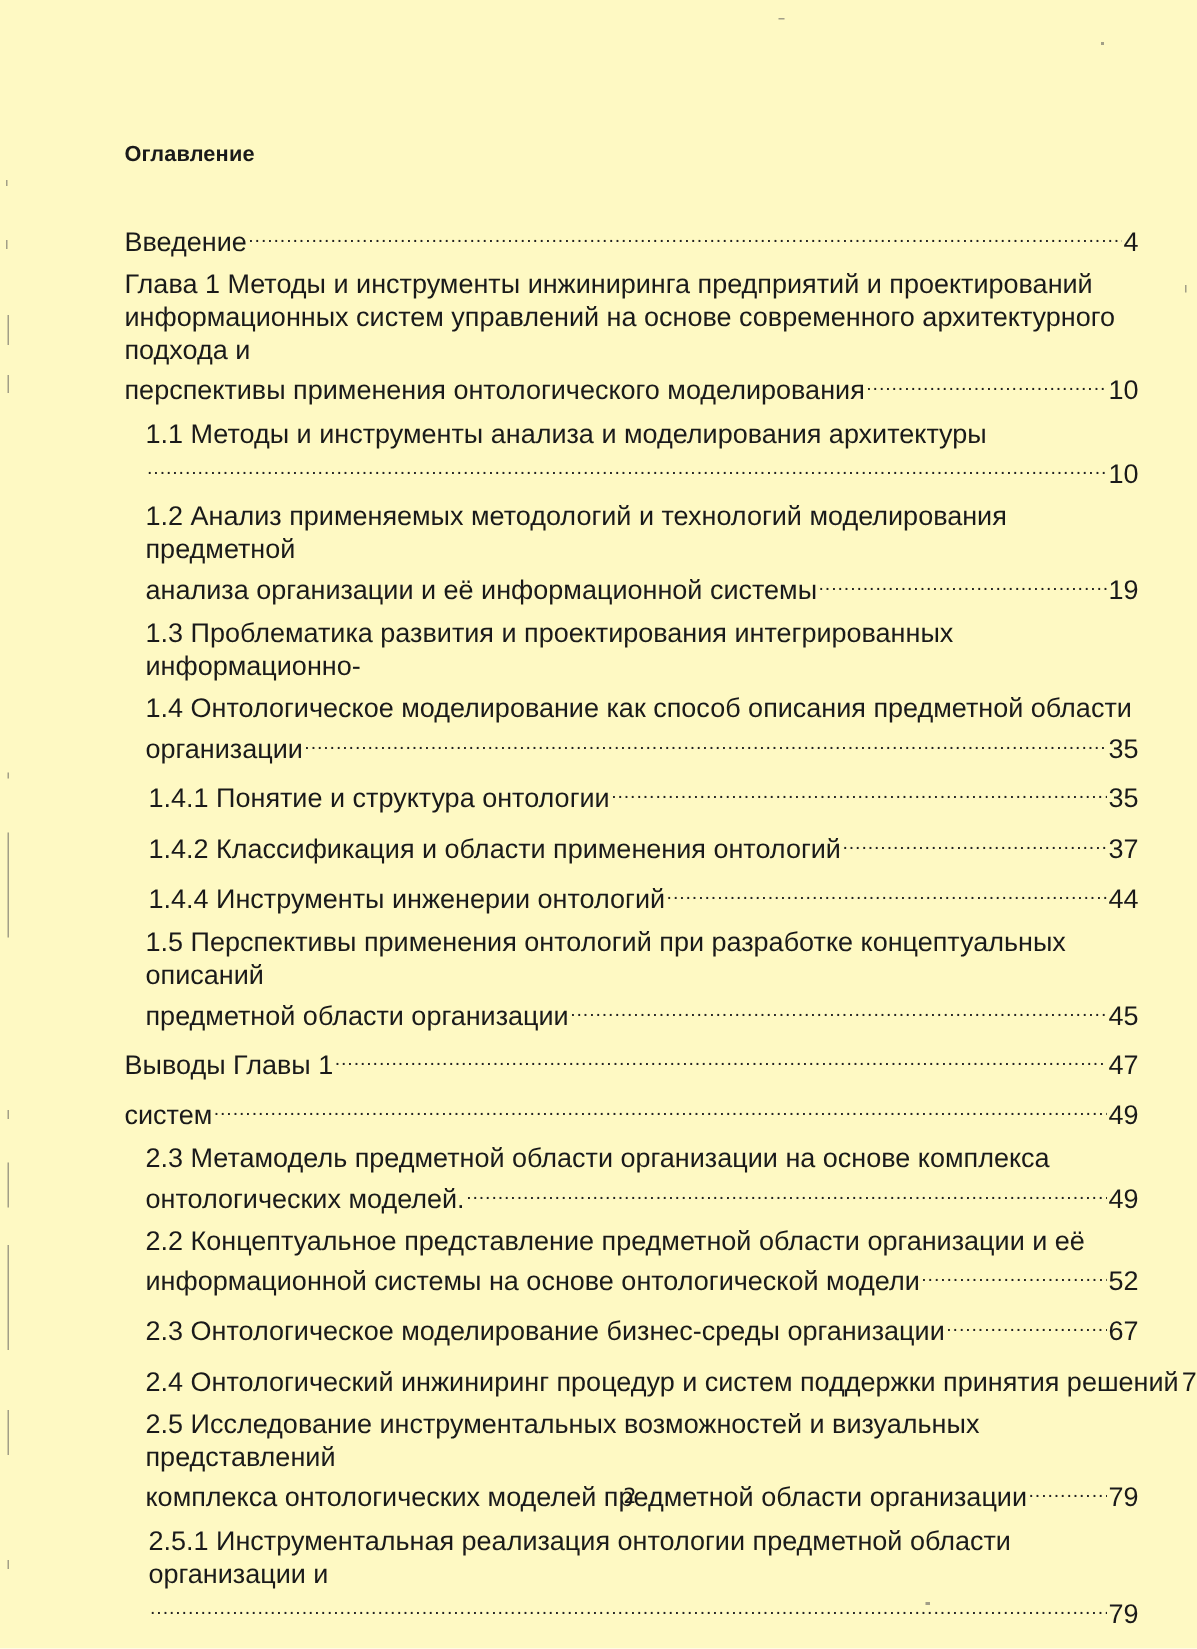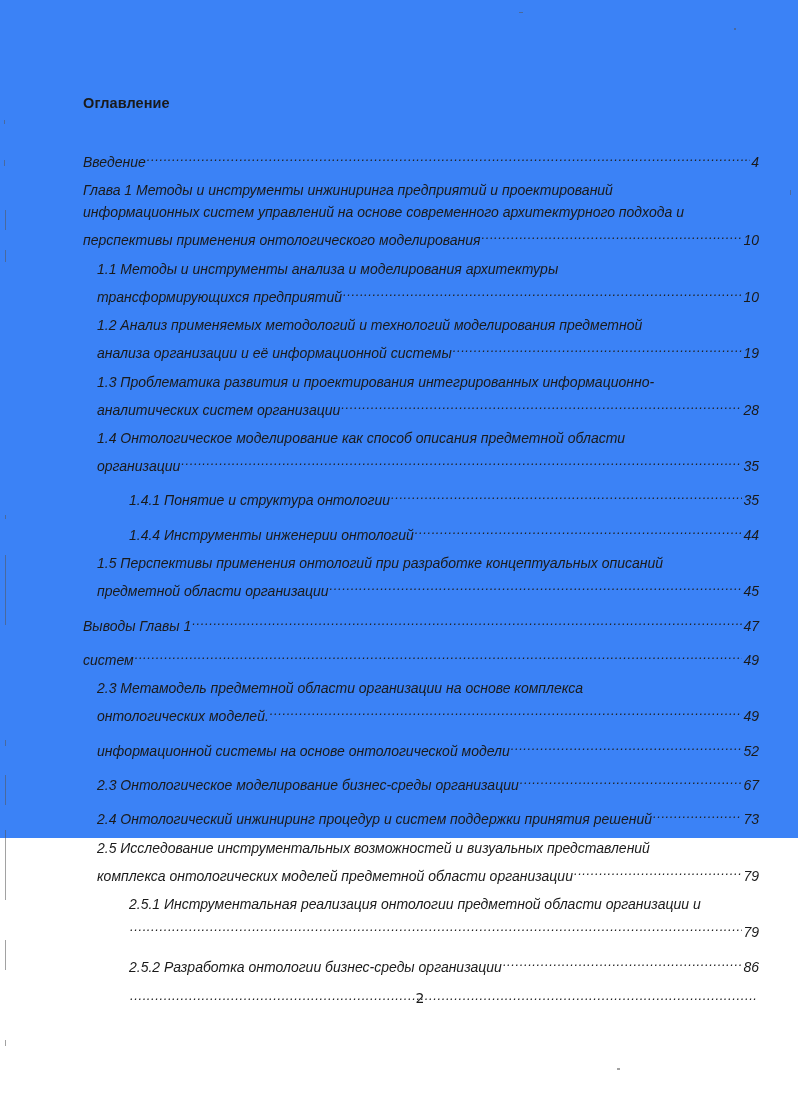--- a/index.html
+++ b/index.html
@@ -12,46 +12,45 @@
       height: 1099px;
       position: relative;
       overflow: hidden;
       font-family: "Liberation Sans", "DejaVu Sans", sans-serif;
       color: #1a1a1a;
     }
     .page {
       position: absolute;
       left: 0; top: 0;
       width: 798px;
-      height: 838px;
-      background: #3b82f6;
+      height: 1099px;
+      background: #fef9c3;
     }
     .toc-heading {
       position: absolute;
       left: 83px;
       top: 95px;
       font-size: 14.5px;
       font-weight: bold;
       letter-spacing: 0.1px;
     }
     .toc {
       position: absolute;
       left: 83px;
       top: 145px;
       width: 676px;
     }
     .toc-entry {
       position: relative;
-      font-size: 14px;
+      font-size: 18px;
       line-height: 22px;
       margin-bottom: 6.4px;
-      font-style: italic;
     }
     .toc-entry.lvl1 { margin-left: 14px; }
-    .toc-entry.lvl2 { margin-left: 46px; }
+    .toc-entry.lvl2 { margin-left: 16px; }
     .entry-line {
       display: flex;
       align-items: baseline;
       white-space: nowrap;
     }
     .entry-line .txt {
       flex: 0 0 auto;
     }
     .leader {
       flex: 1 1 auto;
@@ -124,58 +123,59 @@
         <div class="entry-text-line">информационных систем управлений на основе современного архитектурного подхода и</div>
         <div class="entry-line">
           <span class="txt">перспективы применения онтологического моделирования</span>
           <span class="leader"></span>
           <span class="pnum">10</span>
         </div>
       </div>
       <div class="toc-entry lvl1">
         <div class="entry-text-line">1.1 Методы и инструменты анализа и моделирования архитектуры</div>
         <div class="entry-line">
-          <span class="txt">трансформирующихся предприятий</span>
           <span class="leader"></span>
           <span class="pnum">10</span>
         </div>
       </div>
       <div class="toc-entry lvl1">
         <div class="entry-text-line">1.2 Анализ применяемых методологий и технологий моделирования предметной</div>
         <div class="entry-line">
           <span class="txt">анализа организации и её информационной системы</span>
           <span class="leader"></span>
           <span class="pnum">19</span>
         </div>
       </div>
       <div class="toc-entry lvl1">
         <div class="entry-text-line">1.3 Проблематика развития и проектирования интегрированных информационно-</div>
-        <div class="entry-line">
-          <span class="txt">аналитических систем организации</span>
-          <span class="leader"></span>
-          <span class="pnum">28</span>
-        </div>
       </div>
       <div class="toc-entry lvl1">
         <div class="entry-text-line">1.4 Онтологическое моделирование как способ описания предметной области</div>
         <div class="entry-line">
           <span class="txt">организации</span>
           <span class="leader"></span>
           <span class="pnum">35</span>
         </div>
       </div>
       <div class="toc-entry lvl2">
         <div class="entry-line">
           <span class="txt">1.4.1 Понятие и структура онтологии</span>
           <span class="leader"></span>
           <span class="pnum">35</span>
         </div>
       </div>
       <div class="toc-entry lvl2">
         <div class="entry-line">
+          <span class="txt">1.4.2 Классификация и области применения онтологий</span>
+          <span class="leader"></span>
+          <span class="pnum">37</span>
+        </div>
+      </div>
+      <div class="toc-entry lvl2">
+        <div class="entry-line">
           <span class="txt">1.4.4 Инструменты инженерии онтологий</span>
           <span class="leader"></span>
           <span class="pnum">44</span>
         </div>
       </div>
       <div class="toc-entry lvl1">
         <div class="entry-text-line">1.5 Перспективы применения онтологий при разработке концептуальных описаний</div>
         <div class="entry-line">
           <span class="txt">предметной области организации</span>
           <span class="leader"></span>
@@ -198,20 +198,21 @@
       </div>
       <div class="toc-entry lvl1">
         <div class="entry-text-line">2.3 Метамодель предметной области организации на основе комплекса</div>
         <div class="entry-line">
           <span class="txt">онтологических моделей.</span>
           <span class="leader"></span>
           <span class="pnum">49</span>
         </div>
       </div>
       <div class="toc-entry lvl1">
+        <div class="entry-text-line">2.2 Концептуальное представление предметной области организации и её</div>
         <div class="entry-line">
           <span class="txt">информационной системы на основе онтологической модели</span>
           <span class="leader"></span>
           <span class="pnum">52</span>
         </div>
       </div>
       <div class="toc-entry lvl1">
         <div class="entry-line">
           <span class="txt">2.3 Онтологическое моделирование бизнес-среды организации</span>
           <span class="leader"></span>

